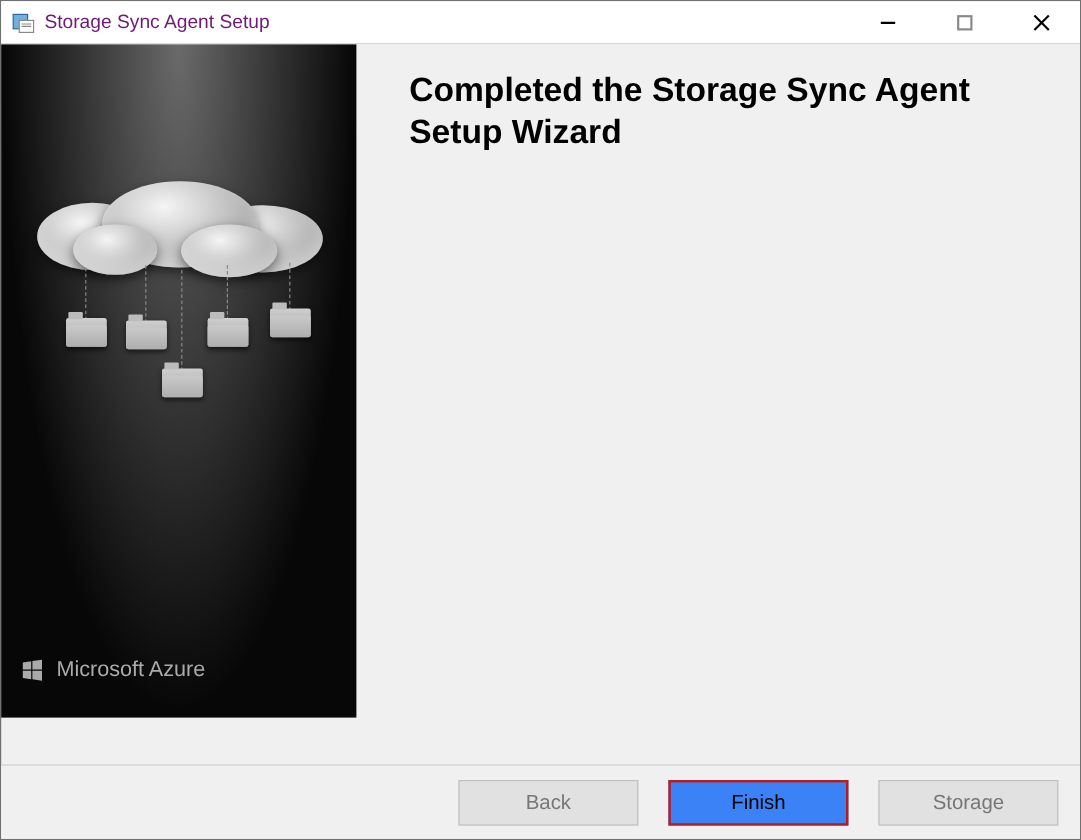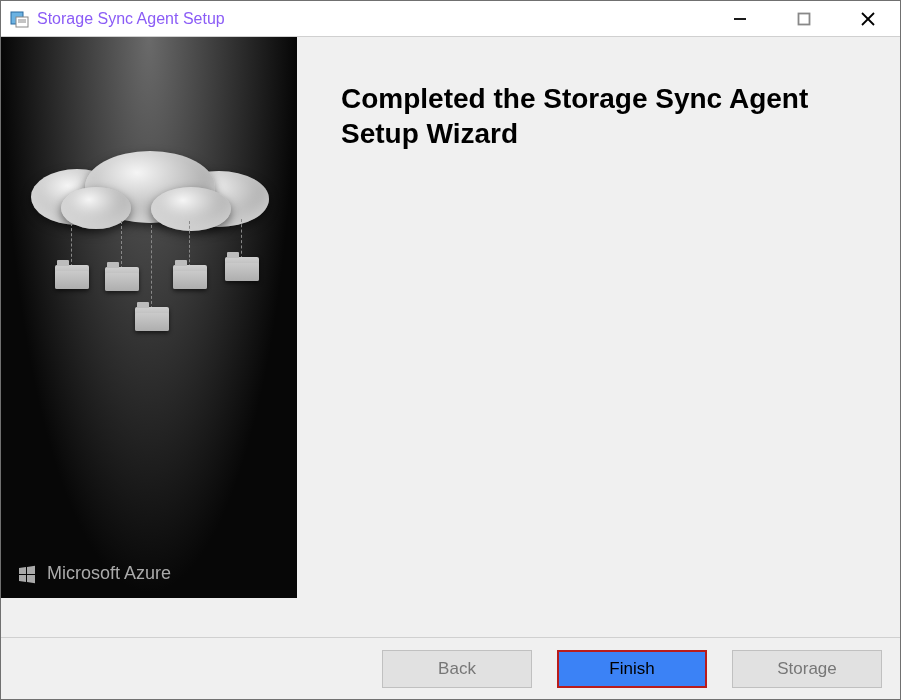--- a/index.html
+++ b/index.html
@@ -1,20 +1,20 @@
 <!DOCTYPE html>
 <html><head>
   <meta charset="utf-8">
   <style>
     * { margin:0; padding:0; box-sizing:border-box; }
     body { font-family:"Segoe UI",Arial,sans-serif; background:#fff; width:901px; height:700px; overflow:hidden; }
     .window { width:901px; height:700px; border:1px solid #707070; background:#f0f0f0; display:flex; flex-direction:column; }
     .titlebar { height:36px; background:#fff; display:flex; align-items:center; padding-left:8px; border-bottom:1px solid #d0d0d0; }
     .tb-icon { width:20px; height:20px; margin-right:8px; flex-shrink:0; }
-    .tb-title { font-size:16px; color:#8b5cf6; flex:1; }
+    .tb-title { font-size:16px; color:#701a75; flex:1; }
     .tb-btns { display:flex; height:100%; }
     .tb-btn { width:64px; height:100%; display:flex; align-items:center; justify-content:center; color:#000; }
     .tb-btn svg { width:14px; height:14px; stroke:#000; stroke-width:1.8; fill:none; }
     .tb-btn.max svg rect { stroke:#888; }
     .content { flex:1; display:flex; }
     .side { width:296px; height:561px; background:radial-gradient(ellipse at top,#6a6a6a 0%,#070707 70%); position:relative; overflow:hidden; }
     .cloud { position:absolute; top:100px; left:30px; width:238px; height:92px; }
     .cloud-shape { position:absolute; border-radius:50%; background:radial-gradient(ellipse at 40% 30%,#f5f5f5,#b5b5b5 60%,#888 100%); box-shadow:0 4px 10px rgba(0,0,0,.5),inset 0 -8px 14px rgba(255,255,255,.5); }
     .c1{width:130px;height:72px;left:54px;top:14px}
     .c2{width:92px;height:56px;left:0;top:32px}
@@ -24,23 +24,23 @@
     .folders{position:absolute;top:190px;left:30px;width:238px;height:130px}
     .folder{position:absolute;width:34px;height:24px;background:linear-gradient(#d0d0d0,#9a9a9a);border-radius:2px;box-shadow:0 2px 4px rgba(0,0,0,.6)}
     .folder::before{content:"";position:absolute;top:-5px;left:2px;width:12px;height:6px;background:#bcbcbc;border-radius:1px 1px 0 0}
     .folder::after{content:"";position:absolute;top:6px;left:0;right:0;bottom:0;background:linear-gradient(#cacaca,#aeaeae);border-radius:2px}
     .string{position:absolute;width:0;border-left:1px dashed #888}
     .s1{left:40px;top:-4px;height:44px}.f1{left:24px;top:38px}
     .s2{left:90px;top:-6px;height:48px}.f2{left:74px;top:40px}
     .s3{left:120px;top:-2px;height:84px}.f3{left:104px;top:80px}
     .s4{left:158px;top:-6px;height:46px}.f4{left:142px;top:38px}
     .s5{left:210px;top:-8px;height:40px}.f5{left:194px;top:30px}
-    .brand{position:absolute;bottom:14px;left:16px;display:flex;align-items:center;color:#aaa;font-size:18px}
+    .brand{position:absolute;bottom:30px;left:16px;display:flex;align-items:center;color:#aaa;font-size:18px}
     .brand svg{width:20px;height:20px;margin-right:10px;fill:#aaa}
-    .main{flex:1;background:#f0f0f0;padding:44px 44px 0 44px;display:flex;flex-direction:column}
+    .main{flex:1;background:#f0f0f0;padding:20px 44px 0 44px;display:flex;flex-direction:column}
     .heading{font-size:28px;font-weight:600;color:#000;line-height:1.25;margin-bottom:40px;max-width:520px}
     .body{font-size:18px;color:#000}
     .footer{height:62px;border-top:1px solid #d0d0d0;display:flex;align-items:center;justify-content:flex-end;padding-right:18px;gap:25px;background:#f0f0f0}
     .btn{width:150px;height:38px;background:#e1e1e1;border:1px solid #adadad;font-size:17px;color:#000;display:flex;align-items:center;justify-content:center;font-family:inherit}
     .btn.disabled{color:#777;background:#e1e1e1;border-color:#c0c0c0}
     .btn.default{border:2px solid #b91c1c;background:#3b82f6}
   </style>
 </head>
 <body>
 

